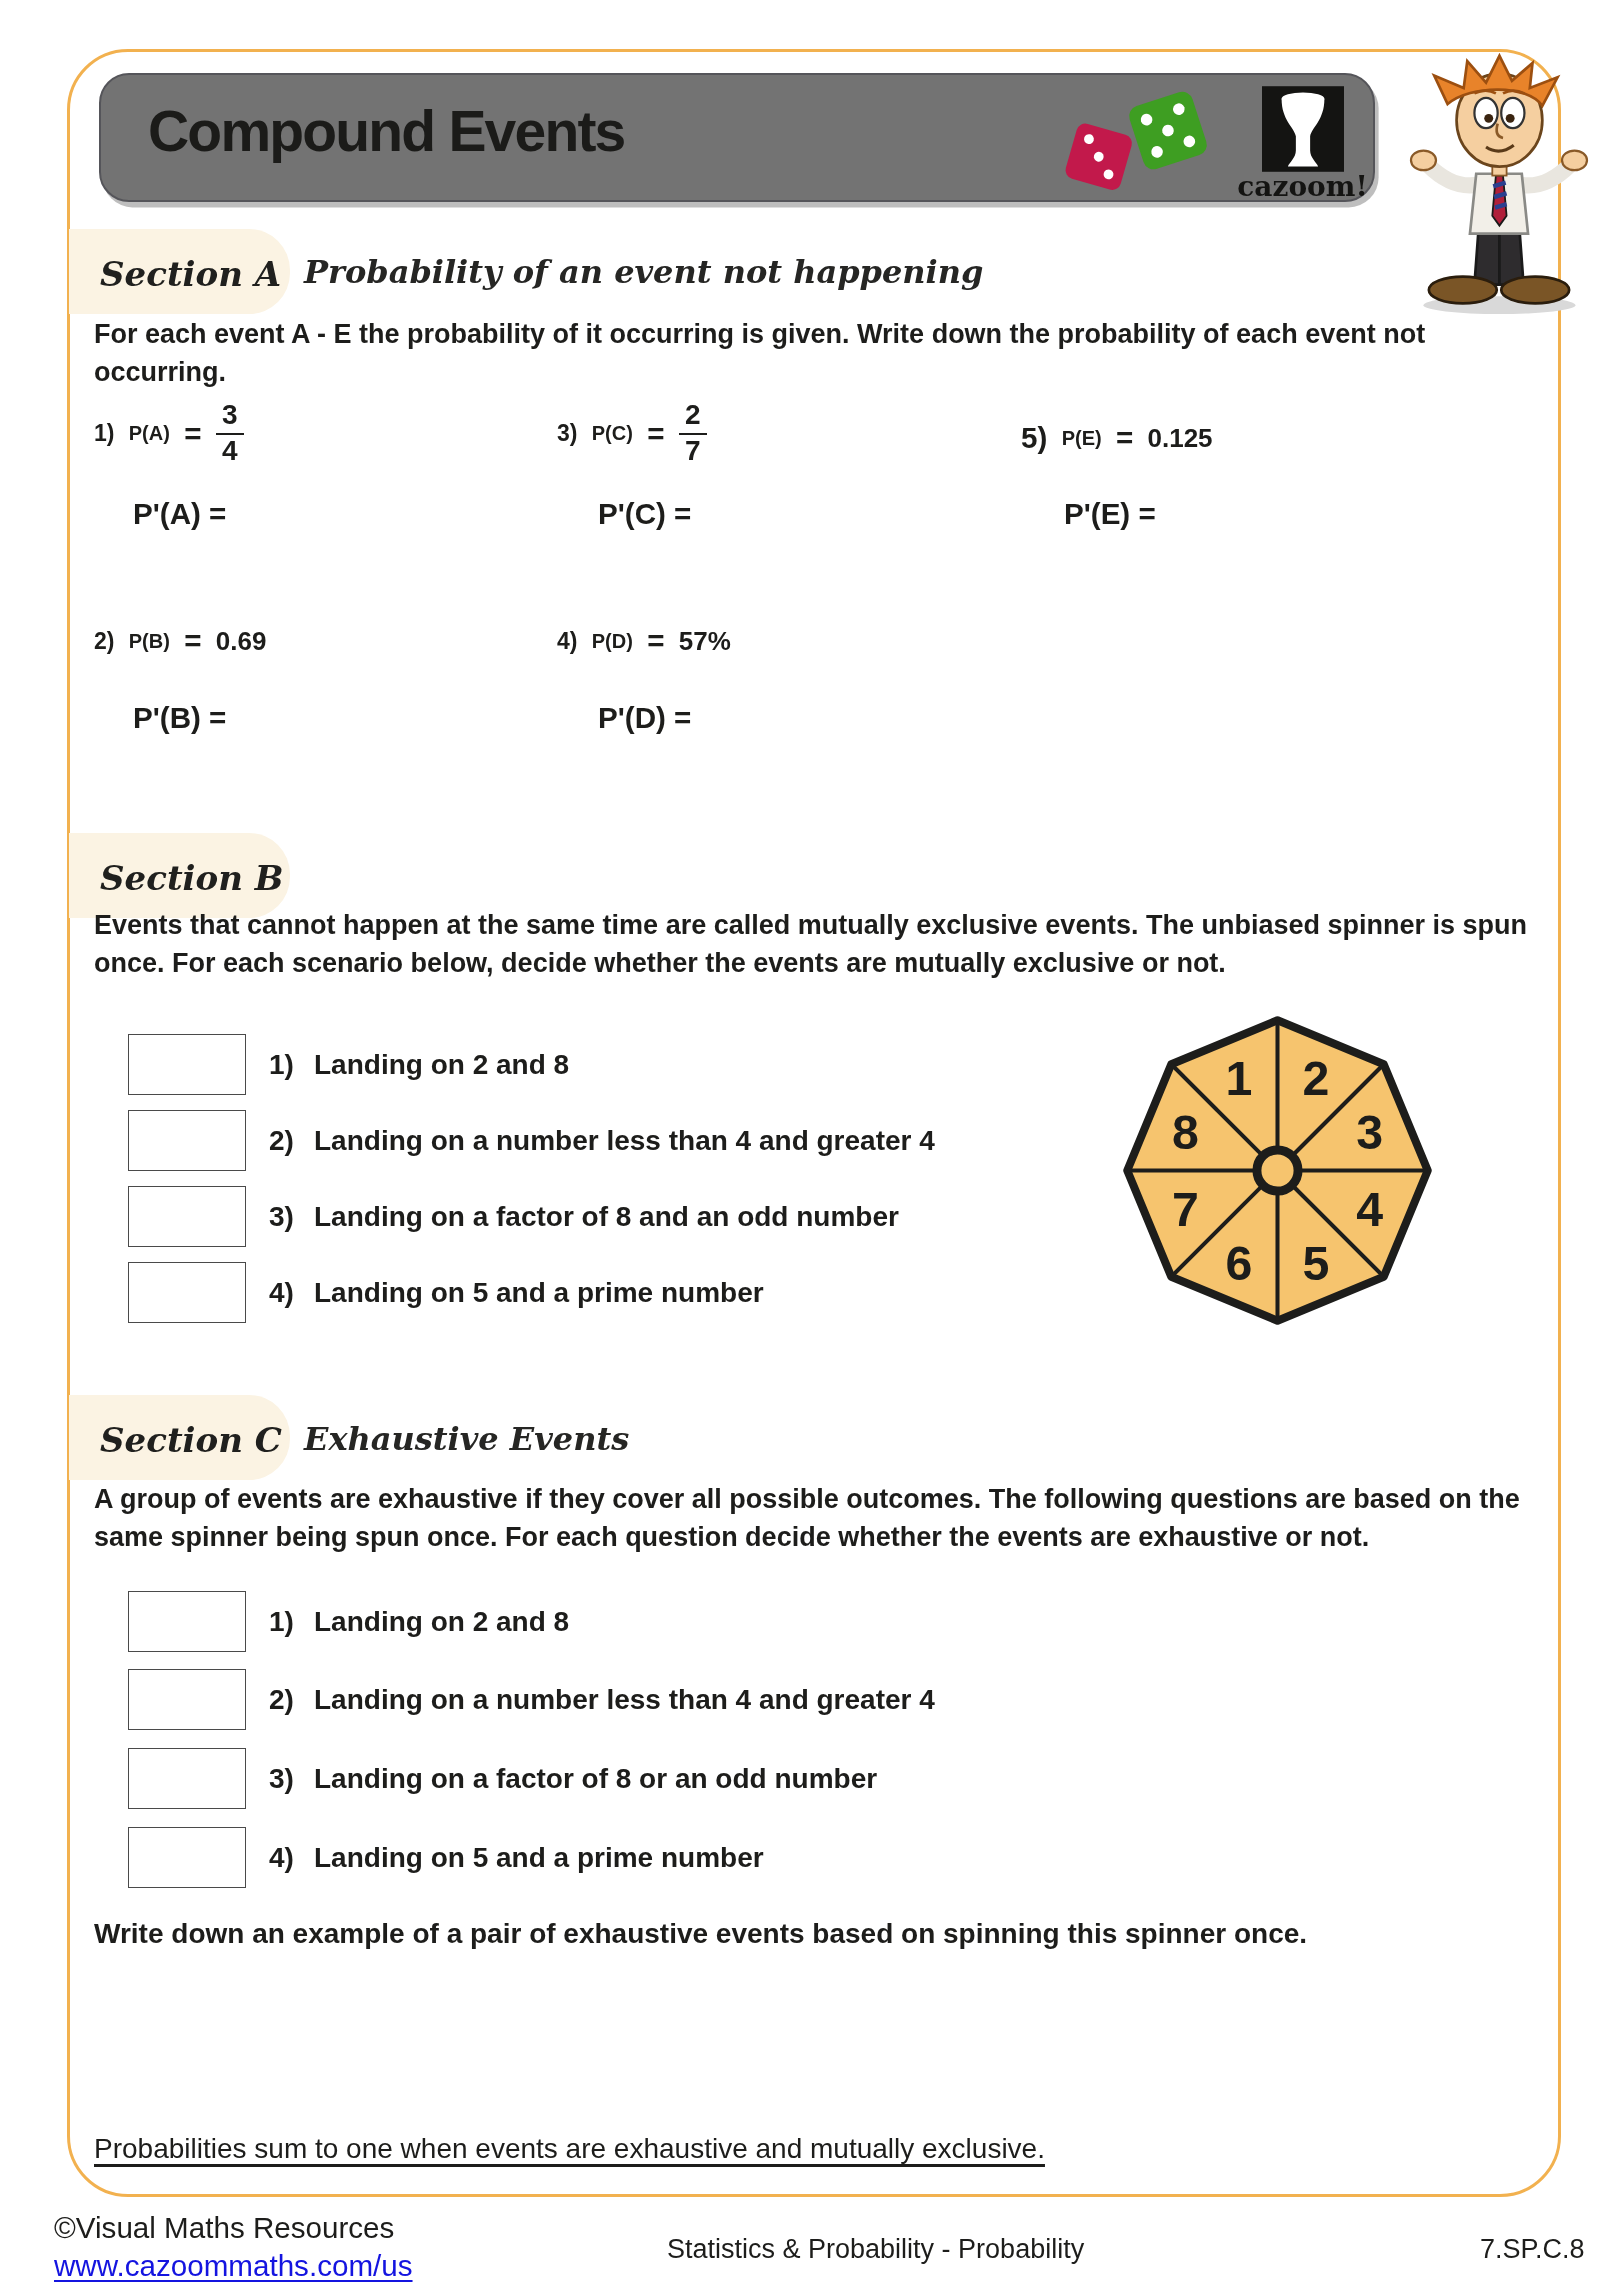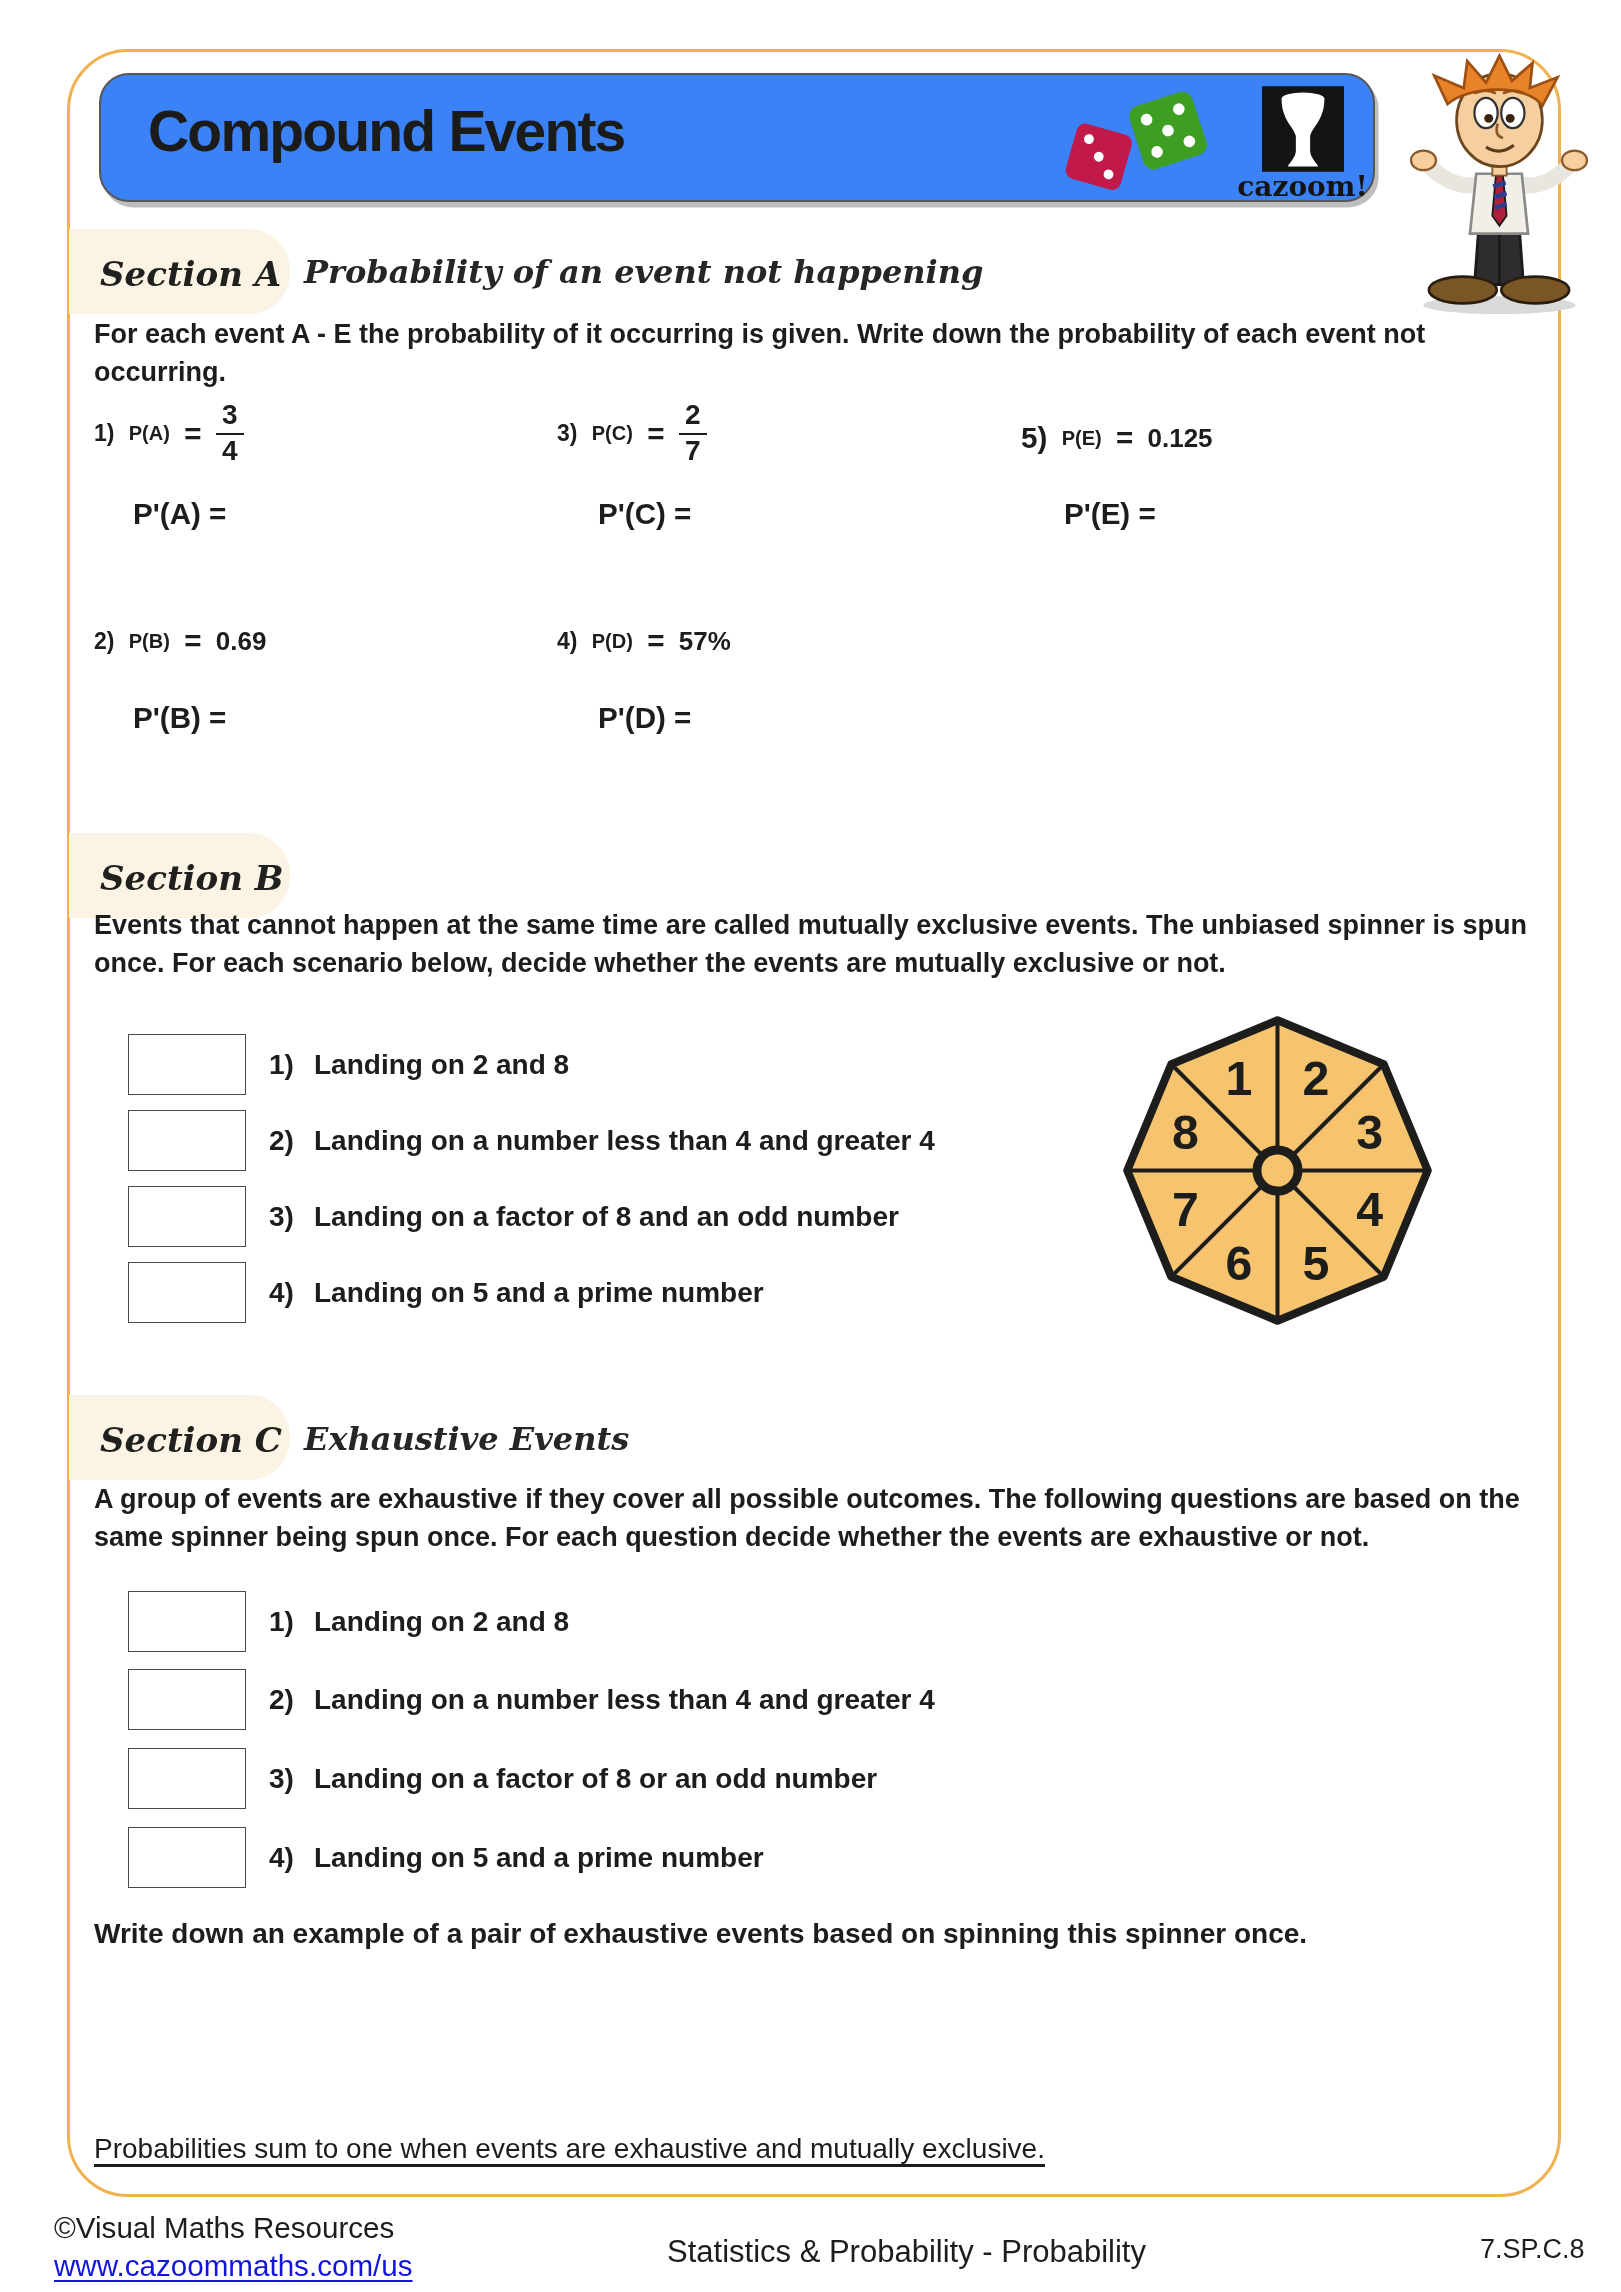--- a/index.html
+++ b/index.html
@@ -5,21 +5,21 @@
   html,body{margin:0;padding:0;background:#ffffff;}
   #sheet{position:relative;width:1622px;height:2293px;background:#ffffff;
          font-family:"Liberation Sans",sans-serif;color:#1d1d1b;overflow:hidden;}
 
   
   .page-border{position:absolute;left:67px;top:49px;width:1488px;height:2142px;
                border:3.6px solid #F2B14F;border-radius:61px;}
 
   
   .title-box{position:absolute;left:99px;top:73px;width:1272px;height:125px;
-             background:#3b82f6;border:2.7px solid #55555a;border-radius:30px;
+             background:#737373;border:2.7px solid #55555a;border-radius:30px;
              box-shadow:3.6px 5.4px 0 rgba(70,70,70,.35);}
   .title-text{position:absolute;left:47px;top:23px;font-size:57px;font-weight:bold;
               letter-spacing:-1.8px;color:#1b1b19;}
   .dice-svg{position:absolute;left:949px;top:7.2px;}
   .cazoom{position:absolute;left:1130px;top:10.7px;width:143px;text-align:center;}
   .cazoom-rect{display:block;margin:0 auto;}
   .cazoom-word{font-family:"DejaVu Serif",serif;font-weight:bold;font-size:28px;color:#141412;margin-top:-1.8px;}
 
   .character-svg{position:absolute;left:1394px;top:50px;}
 
@@ -55,21 +55,21 @@
   .spinner-num{font-size:54px;font-weight:bold;fill:#1d1d1b;
                font-family:"Liberation Sans",sans-serif;}
 
   .write-line{position:absolute;left:94px;top:1918px;font-size:28px;font-weight:bold;}
   .key-fact{position:absolute;left:94px;top:2133px;font-size:28px;font-weight:normal;
             text-decoration:underline;text-decoration-thickness:2.7px;text-underline-offset:6.3px;}
 
   
   .foot-left{position:absolute;left:54px;top:2209px;font-size:29.6px;line-height:38px;}
   .foot-link{color:#1414e0;text-decoration:underline;text-underline-offset:3.6px;}
-  .foot-center{position:absolute;left:667px;top:2234px;font-size:31px;}
+  .foot-center{position:absolute;left:667px;top:2234px;font-size:27px;}
   .foot-right{position:absolute;left:1480px;top:2234px;font-size:27px;}
 </style>
 </head>
 <body>
 
 <div id="sheet">
 
   <div class="page-border"></div>
 
   <div class="title-box">

